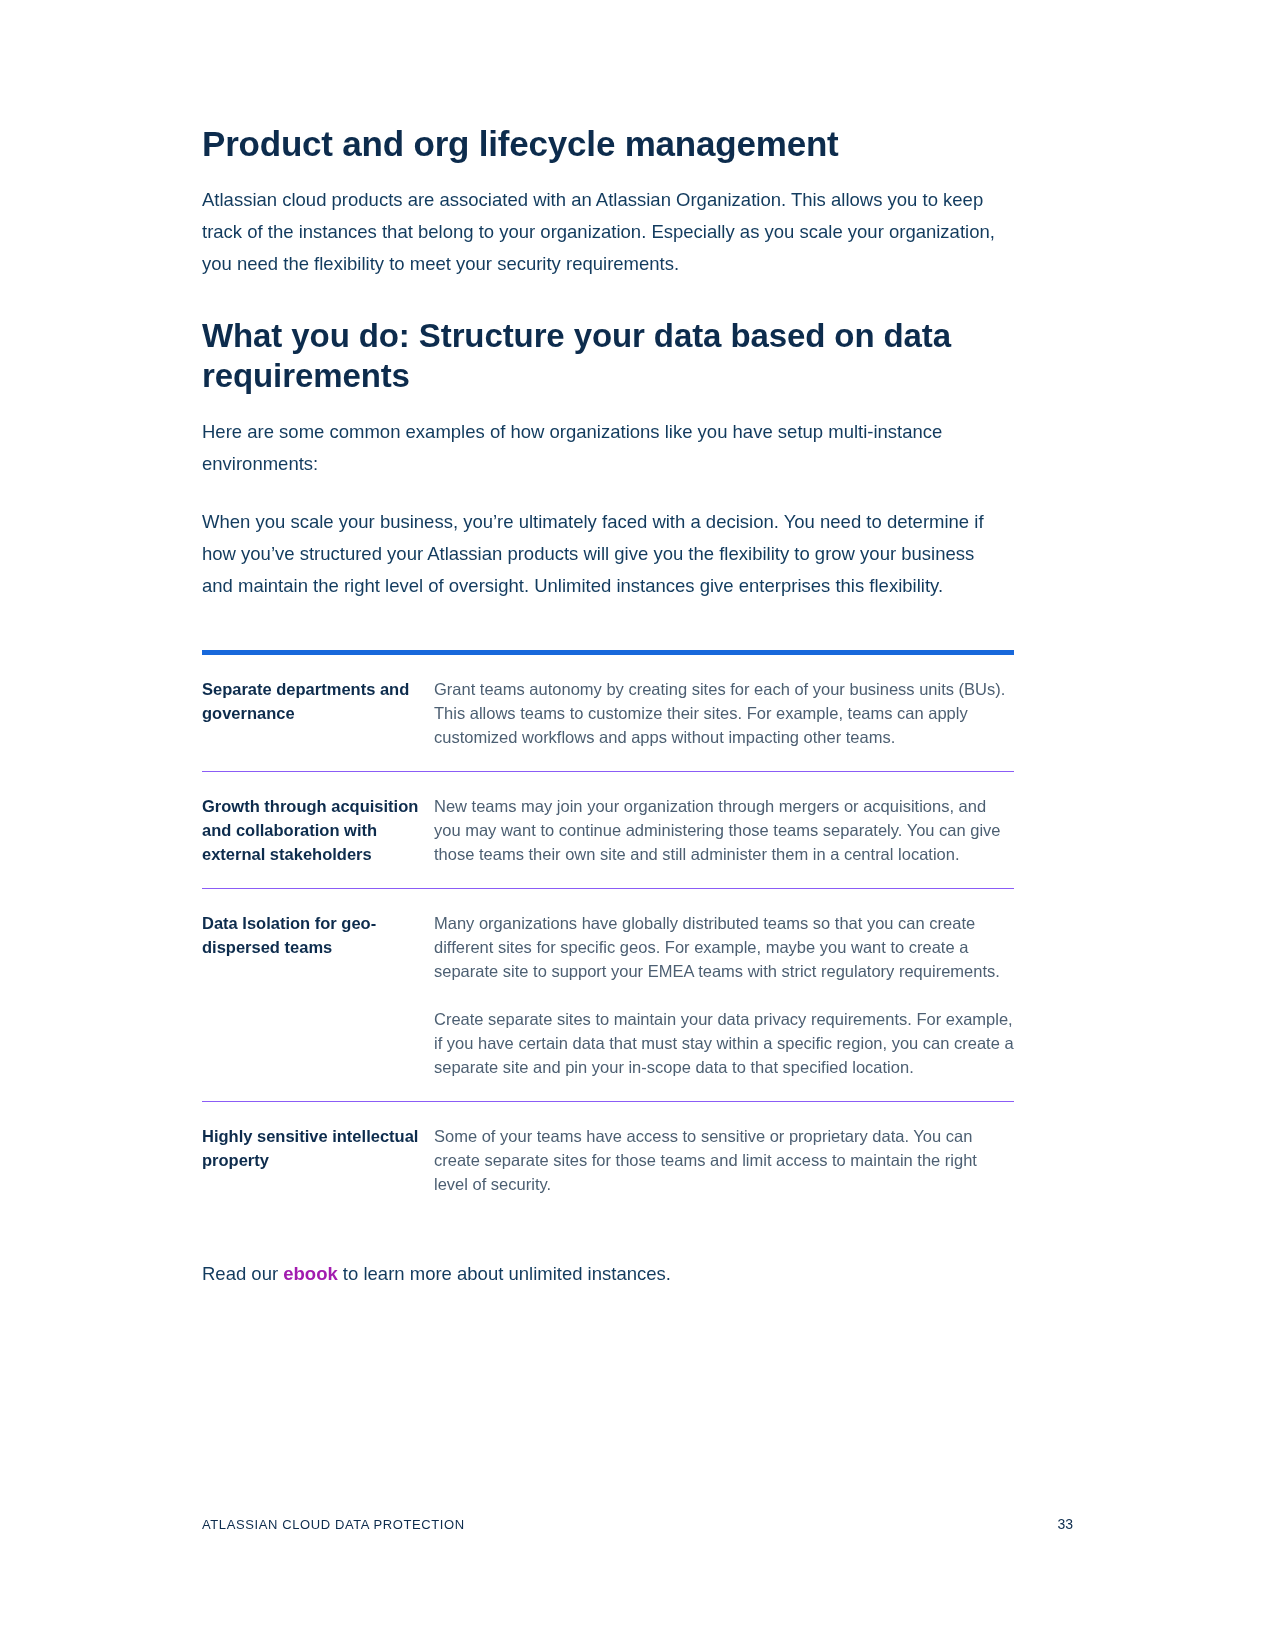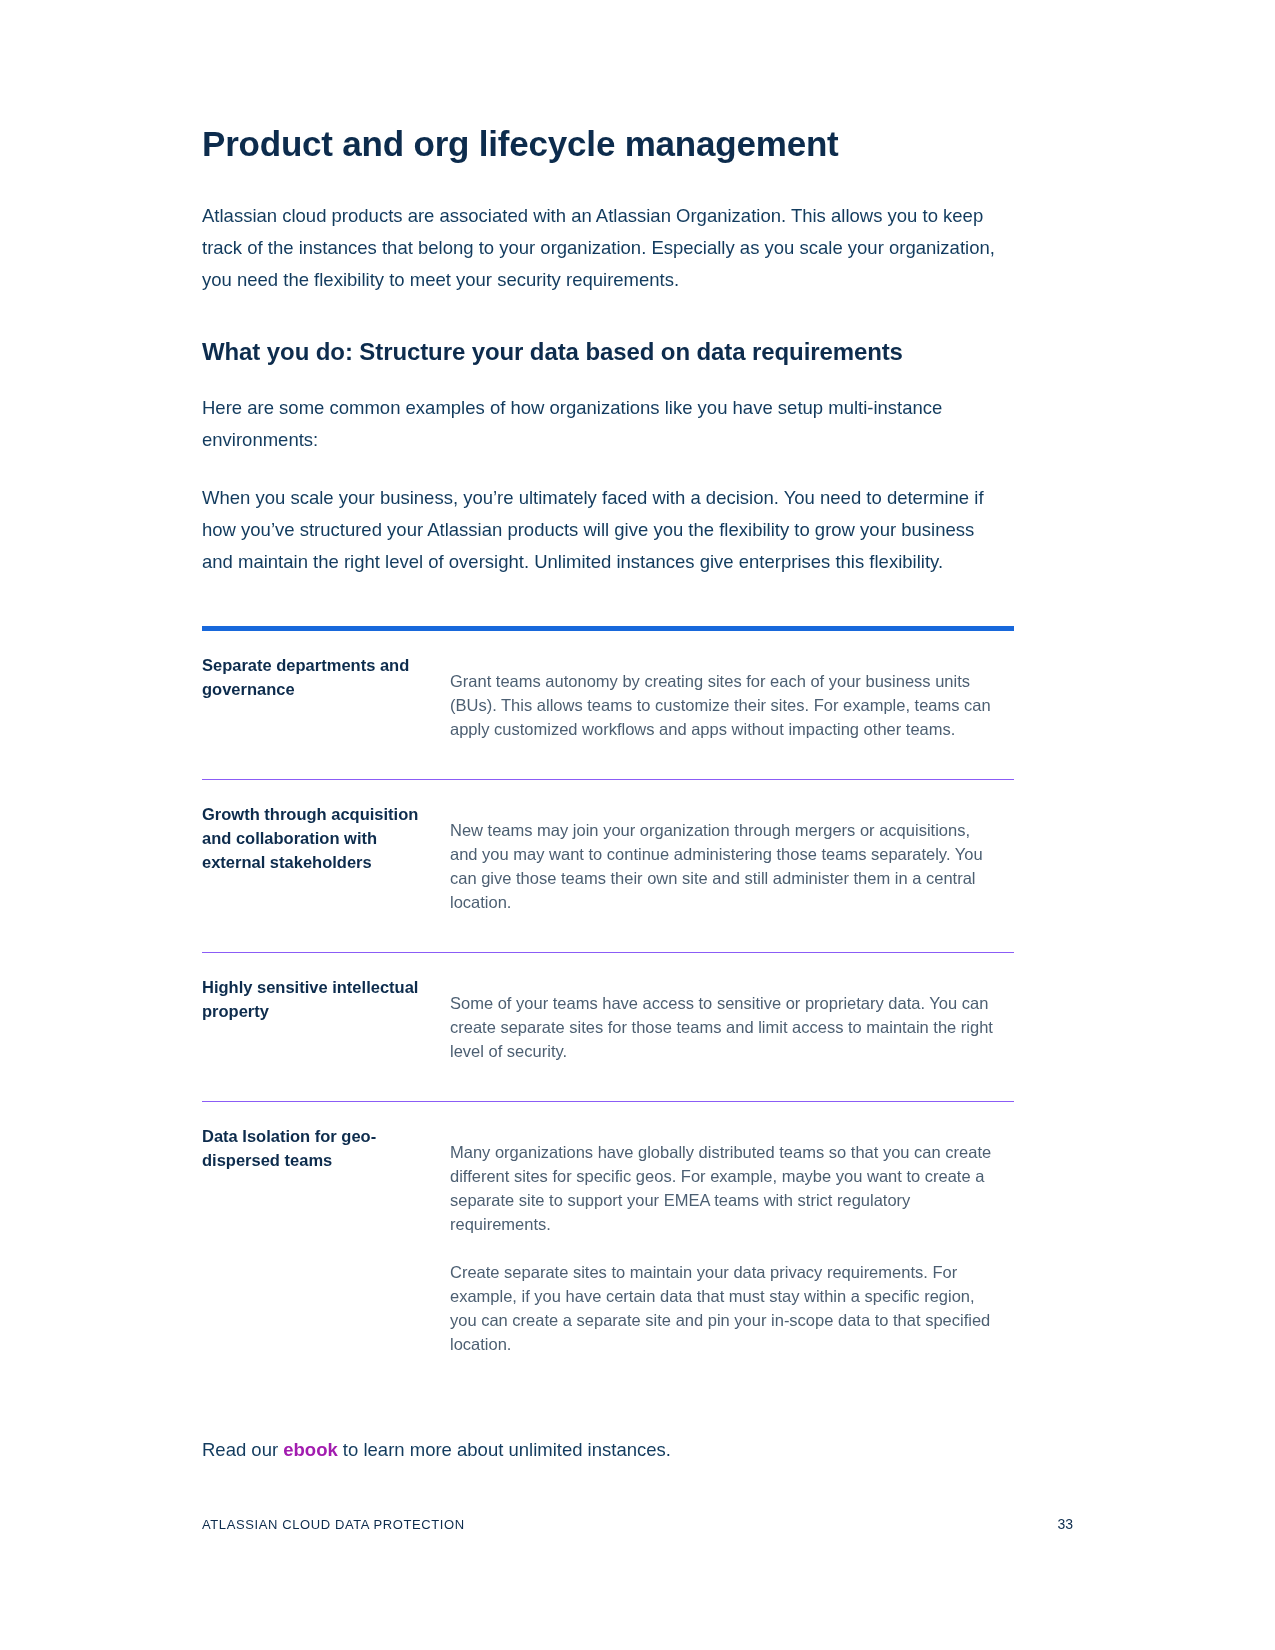--- a/index.html
+++ b/index.html
@@ -25,31 +25,31 @@
     position: absolute;
     left: 202px;
     top: 122px;
     width: 812px;
   }
   h1.doc-title {
     font-size: 35px;
     line-height: 44px;
     font-weight: bold;
     color: #0d2c4d;
-    margin: 0 0 34px 0;
+    margin: 0 0 18px 0;
     letter-spacing: -0.2px;
   }
   p.body-text {
     font-size: 18.5px;
     line-height: 32px;
     color: #123b5e;
     margin: 0 16px 26px 0;
   }
   h2.section-title {
-    font-size: 24px;
+    font-size: 33px;
     line-height: 40px;
     font-weight: bold;
     color: #0d2c4d;
     margin: 36px 0 20px 0;
     letter-spacing: -0.1px;
   }
   .table-wrap {
     margin-top: 48px;
   }
   .table-top-rule {
@@ -77,21 +77,21 @@
     line-height: 24px;
     font-weight: bold;
     color: #0d2c4d;
   }
   td.col-desc {
     font-size: 16.5px;
     line-height: 24px;
     color: #4c5f72;
   }
   td.col-desc p {
-    margin: 16px;
+    margin: 0;
   }
   td.col-desc p + p {
     margin-top: 24px;
   }
   .read-more {
     font-size: 18.5px;
     line-height: 32px;
     color: #123b5e;
     margin-top: 40px;
   }
@@ -148,30 +148,30 @@
               <p>Grant teams autonomy by creating sites for each of your business units (BUs). This allows teams to customize their sites. For example, teams can apply customized workflows and apps without impacting other teams.</p>
             </td>
           </tr>
           <tr>
             <td class="col-label">Growth through acquisition and collaboration with external stakeholders</td>
             <td class="col-desc">
               <p>New teams may join your organization through mergers or acquisitions, and you may want to continue administering those teams separately. You can give those teams their own site and still administer them in a central location.</p>
             </td>
           </tr>
           <tr>
-            <td class="col-label">Highly sensitive intellectual property</td>
-            <td class="col-desc">
-              <p>Some of your teams have access to sensitive or proprietary data. You can create separate sites for those teams and limit access to maintain the right level of security.</p>
-            </td>
-          </tr>
-          <tr>
             <td class="col-label">Data Isolation for geo-dispersed teams</td>
             <td class="col-desc">
               <p>Many organizations have globally distributed teams so that you can create different sites for specific geos. For example, maybe you want to create a separate site to support your EMEA teams with strict regulatory requirements.</p>
               <p>Create separate sites to maintain your data privacy requirements. For example, if you have certain data that must stay within a specific region, you can create a separate site and pin your in-scope data to that specified location.</p>
+            </td>
+          </tr>
+          <tr>
+            <td class="col-label">Highly sensitive intellectual property</td>
+            <td class="col-desc">
+              <p>Some of your teams have access to sensitive or proprietary data. You can create separate sites for those teams and limit access to maintain the right level of security.</p>
             </td>
           </tr>
         </tbody>
       </table>
     </div>
 
     <p class="read-more"><span>Read our </span><a href="#">ebook</a><span> to learn more about unlimited instances.</span></p>
 
   </div>
 

